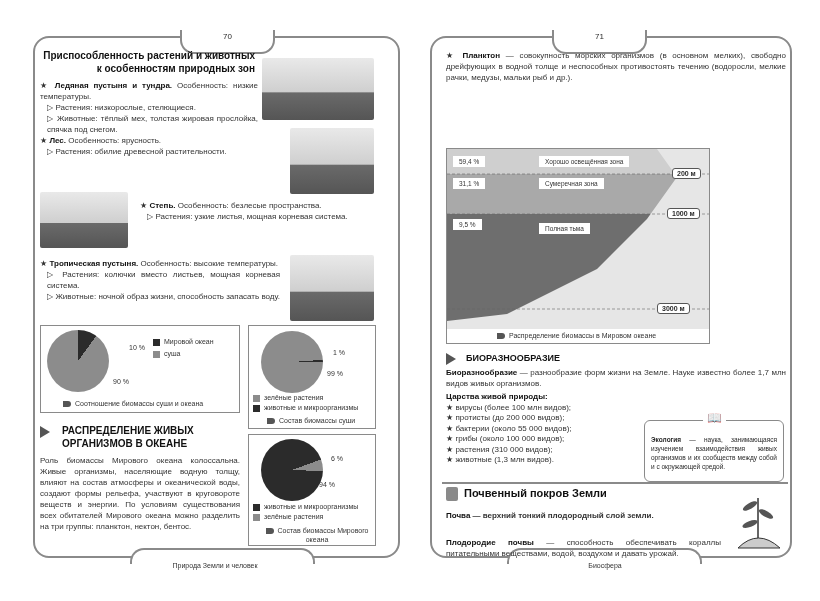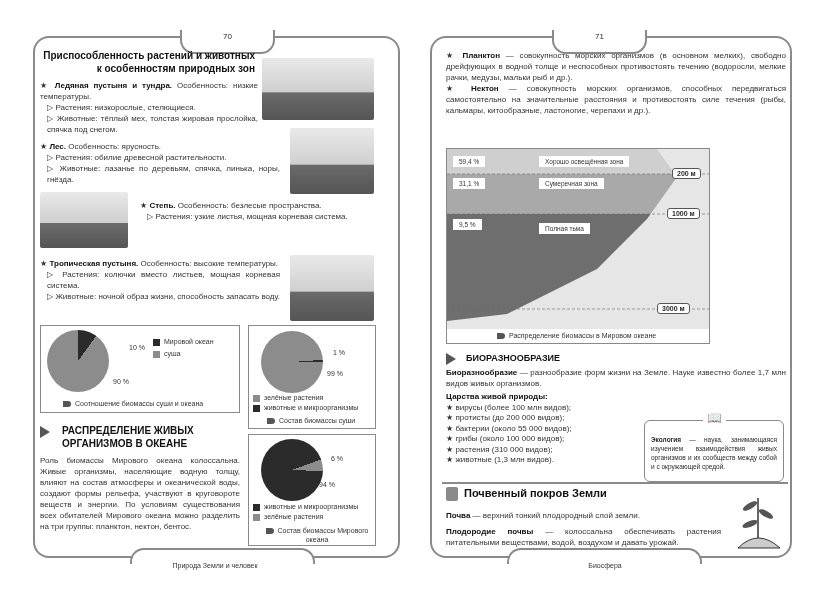--- a/index.html
+++ b/index.html
@@ -41,24 +41,23 @@
 <div class="footer" style="left:115px;">Природа Земли и человек</div>
 
 <div class="h1" style="left:40px;top:49px;width:215px;text-align:right;">Приспособленность растений и животных к особенностям природных зон</div>
 
 <div class="txt" style="left:40px;top:80px;width:218px;">
   <span class="star">★ </span><b>Ледяная пустыня и тундра.</b> <span>Особенность: низкие температуры.</span>
   <div class="sub"><span>▷ </span><span>Растения: низкорослые, стелющиеся.</span></div>
   <div class="sub"><span>▷ </span><span>Животные: тёплый мех, толстая жировая прослойка, спячка под снегом.</span></div>
 </div>
 
-<div class="txt" style="left:40px;top:135px;width:240px;margin-top:6px;">
+<div class="txt" style="left:40px;top:135px;width:240px;">
   <span class="star">★ </span><b>Лес.</b> <span>Особенность: ярусность.</span>
   <div class="sub"><span>▷ </span><span>Растения: обилие древесной растительности.</span></div>
-  <div class="sub"><span>▷ </span><span>Животные: лазанье по деревьям, спячка, линька, норы, гнёзда.</span></div>
 </div>
 
 <div class="txt" style="left:140px;top:200px;width:215px;">
   <span class="star">★ </span><b>Степь.</b> <span>Особенность: безлесые пространства.</span>
   <div class="sub"><span>▷ </span><span>Растения: узкие листья, мощная корневая система.</span></div>
 </div>
 
 <div class="txt" style="left:40px;top:258px;width:240px;">
   <span class="star">★ </span><b>Тропическая пустыня.</b> <span>Особенность: высокие температуры.</span>
   <div class="sub"><span>▷ </span><span>Растения: колючки вместо листьев, мощная корневая система.</span></div>
@@ -104,21 +103,20 @@
 <div class="txt" style="left:40px;top:455px;width:200px;">Роль биомассы Мирового океана колоссальна. Живые организмы, населяющие водную толщу, влияют на состав атмосферы и океанической воды, создают формы рельефа, участвуют в круговороте веществ и энергии. По условиям существования всех обитателей Мирового океана можно разделить на три группы: планктон, нектон, бентос.</div>
 
 <div class="page right">
   <div class="tab-top"><span>71</span></div>
   <div class="tab-bottom" style="left:75px;width:195px;"></div>
 </div>
 <div class="footer" style="left:505px;">Биосфера</div>
 
 <div class="txt" style="left:446px;top:50px;width:340px;">
   <div><span class="star">★ </span><b>Планктон</b><span> — совокупность морских организмов (в основном мелких), свободно дрейфующих в водной толще и неспособных противостоять течению (водоросли, мелкие рачки, медузы, мальки рыб и др.).</span></div>
-  <div><span class="star">★ </span><b>Нектон</b><span> — совокупность морских организмов, способных передвигаться самостоятельно на значительные расстояния и противостоять силе течения (рыбы, кальмары, китообразные, ластоногие, черепахи и др.).</span></div>
 </div>
 
 <div class="ocean">
   <div class="zone" style="top:0;height:25px;background:#cfcfcf;"></div>
   <div class="zone" style="top:25px;height:40px;background:#a9a9a9;"></div>
   <div class="zone" style="top:65px;height:115px;background:#6e6e6e;"></div>
   <svg style="position:absolute;left:0;top:0;" width="264" height="180">
     <path d="M264 0 L210 0 L230 28 L200 70 L150 120 L60 165 L0 172 L0 180 L264 180 Z" fill="#e6e6e6"></path>
     <line x1="0" y1="25" x2="264" y2="25" stroke="#666" stroke-dasharray="3,2" stroke-width="0.6"></line>
     <line x1="0" y1="65" x2="264" y2="65" stroke="#666" stroke-dasharray="3,2" stroke-width="0.6"></line>
@@ -149,22 +147,22 @@
   <div><span class="star">★ </span><span>животные (1,3 млн видов).</span></div>
 </div>
 <div class="note">
   <span style="position:absolute;left:58px;top:-7px;background:#fff;font-size:12px;padding:0 4px;">📖</span>
   <b>Экология</b><span> — наука, занимающаяся изучением взаимодействия живых организмов и их сообществ между собой и с окружающей средой.</span>
 </div>
 
 <div class="soilbar"></div>
 <div class="h1" style="left:446px;top:487px;font-size:11px;"><span style="display:inline-block;width:12px;height:14px;background:#8a8a8a;border-radius:2px;margin-right:6px;vertical-align:middle;"></span><span>Почвенный покров Земли</span></div>
 <div class="txt" style="left:446px;top:510px;width:275px;">
-  <div style="margin-bottom:5px;"><b>Почва</b><span> — верхний тонкий плодородный слой земли.</span></div>
-  <div><b>Плодородие почвы</b><span> — колоссальна обеспечивать растения питательными веществами, водой, воздухом и давать урожай.</span></div>
+  <div style="margin-bottom:16px;font-weight:bold;"><b>Почва</b><span> — верхний тонкий плодородный слой земли.</span></div>
+  <div><b>Плодородие почвы</b><span> — способность обеспечивать кораллы питательными веществами, водой, воздухом и давать урожай.</span></div>
 </div>
 <svg style="position:absolute;left:730px;top:488px;" width="55" height="62">
   <path d="M28 60 L28 10" stroke="#333" stroke-width="1.5" fill="none"></path>
   <ellipse cx="20" cy="18" rx="8" ry="3" fill="#555" transform="rotate(-30 20 18)"></ellipse>
   <ellipse cx="36" cy="26" rx="8" ry="3" fill="#555" transform="rotate(30 36 26)"></ellipse>
   <ellipse cx="20" cy="36" rx="8" ry="3" fill="#555" transform="rotate(-20 20 36)"></ellipse>
   <path d="M8 60 Q28 40 50 60 Z" fill="#ccc" stroke="#333"></path>
 </svg>
 
 </body></html>

